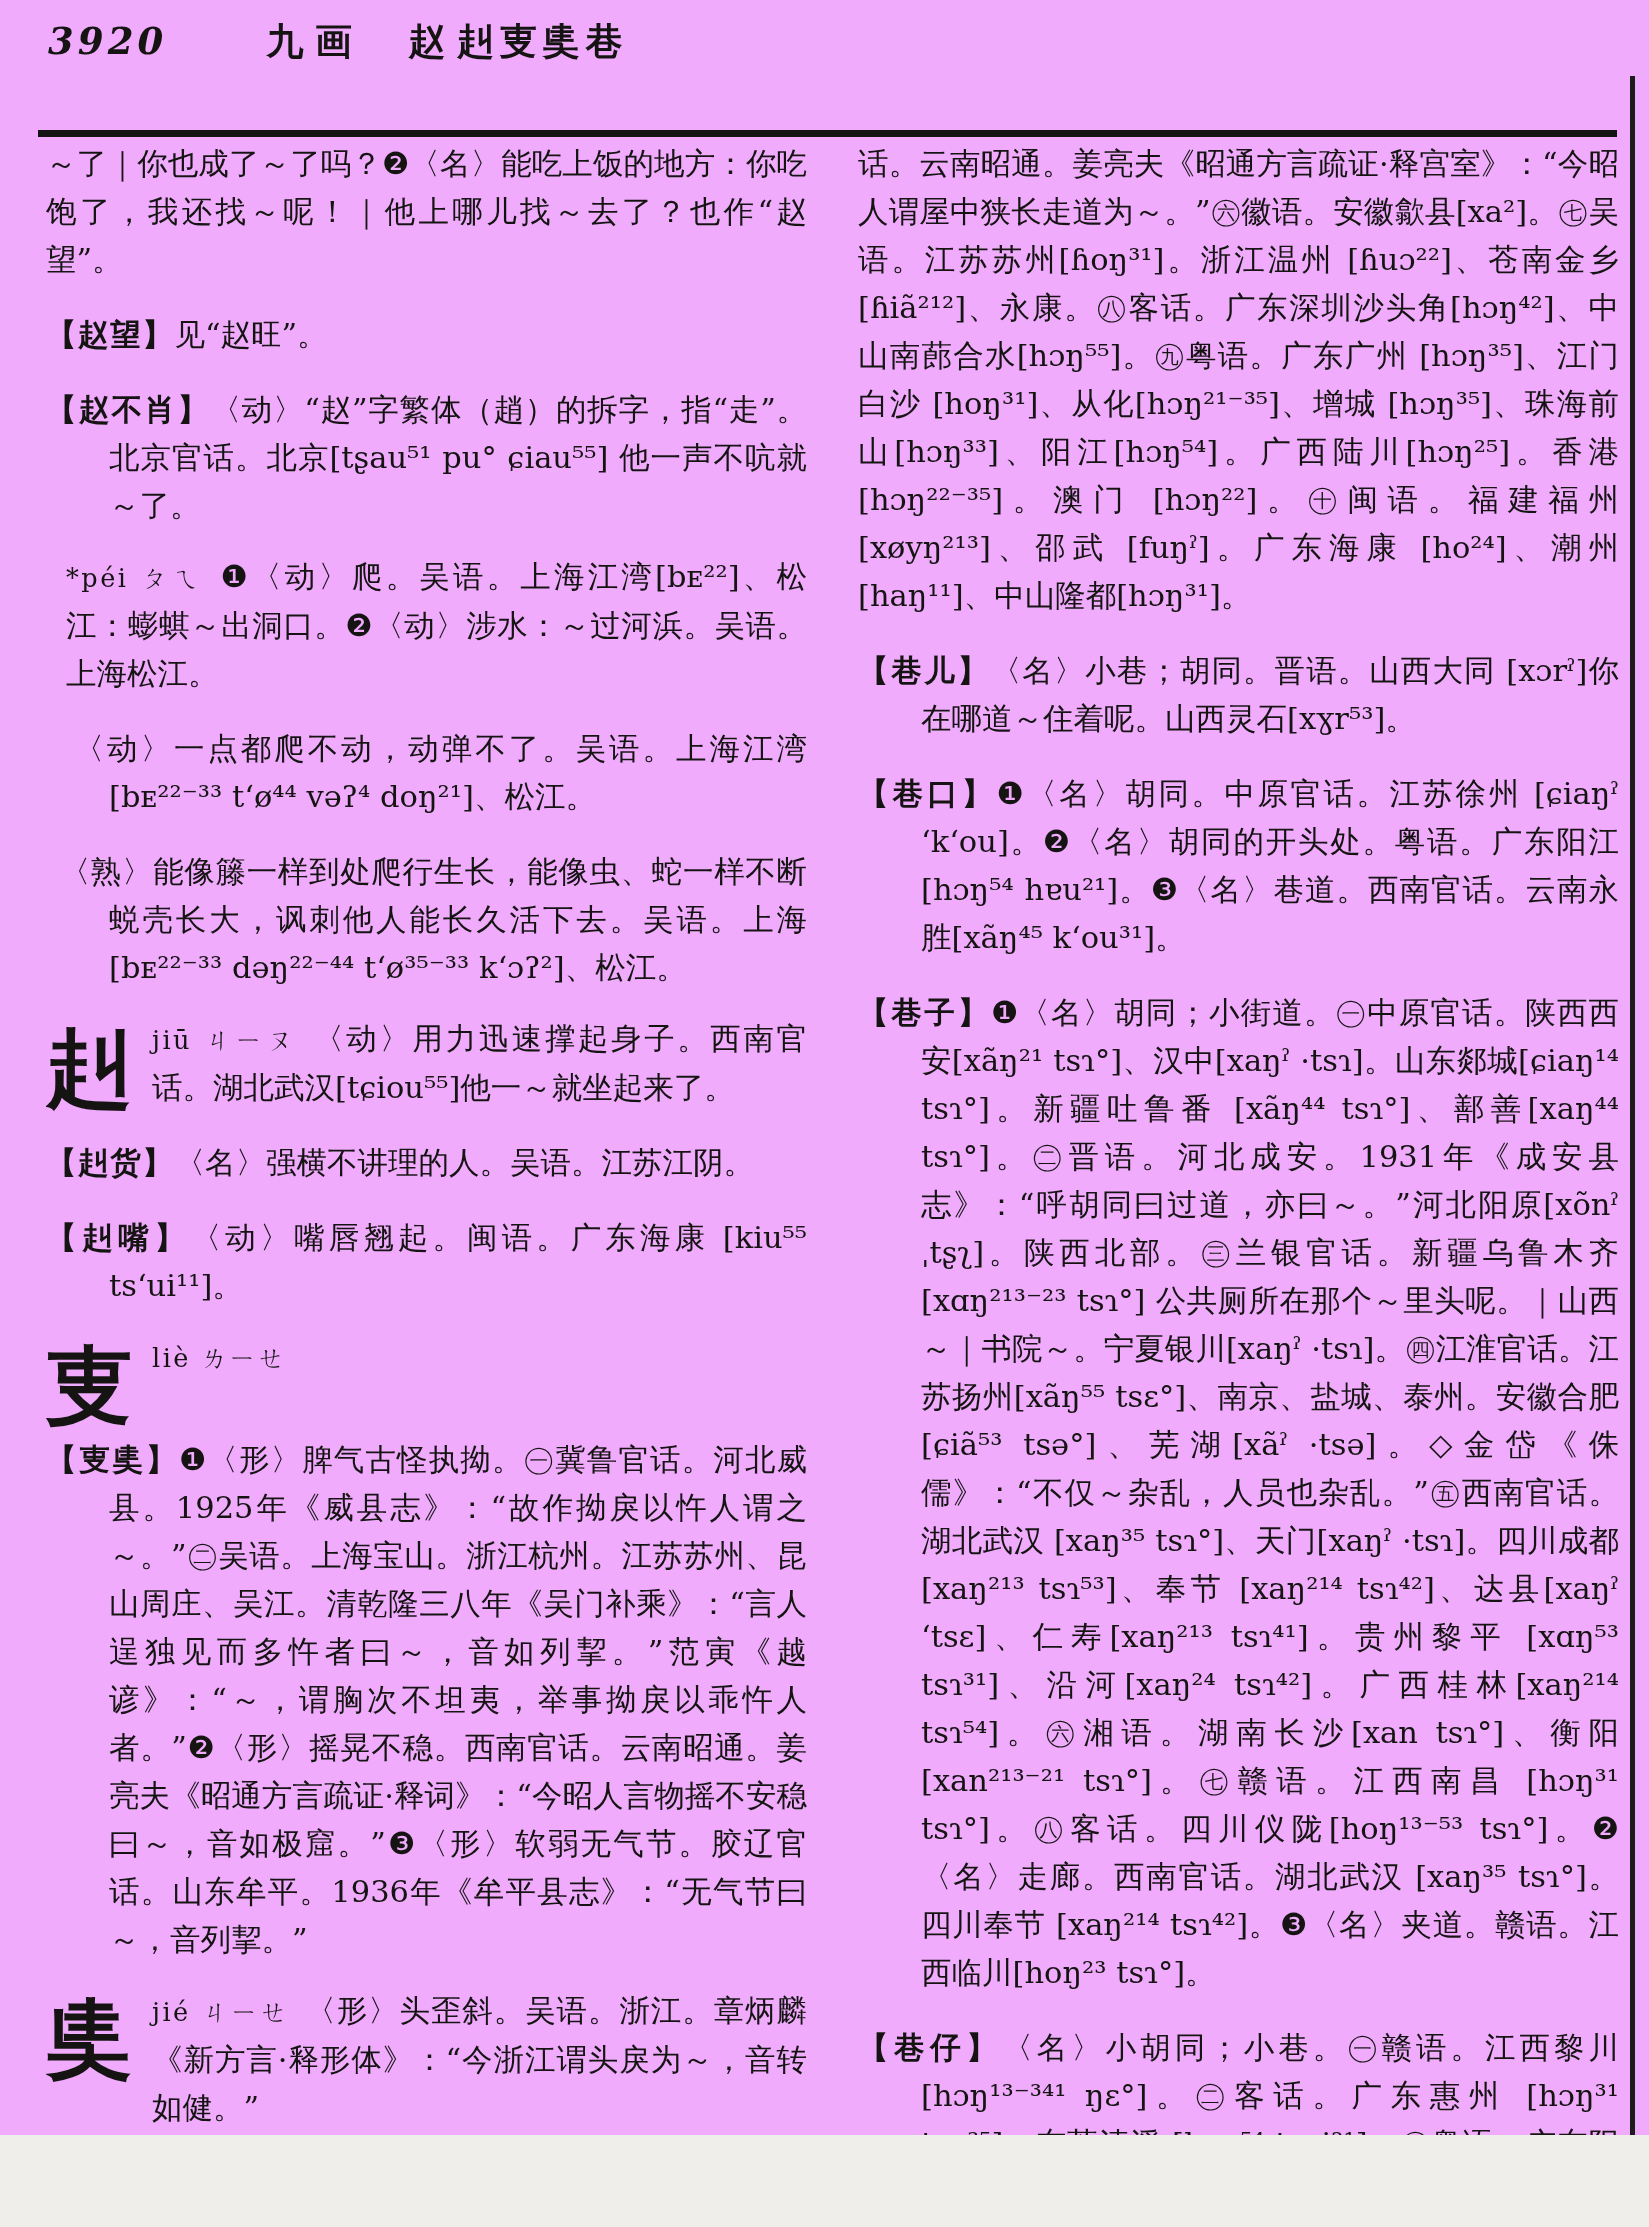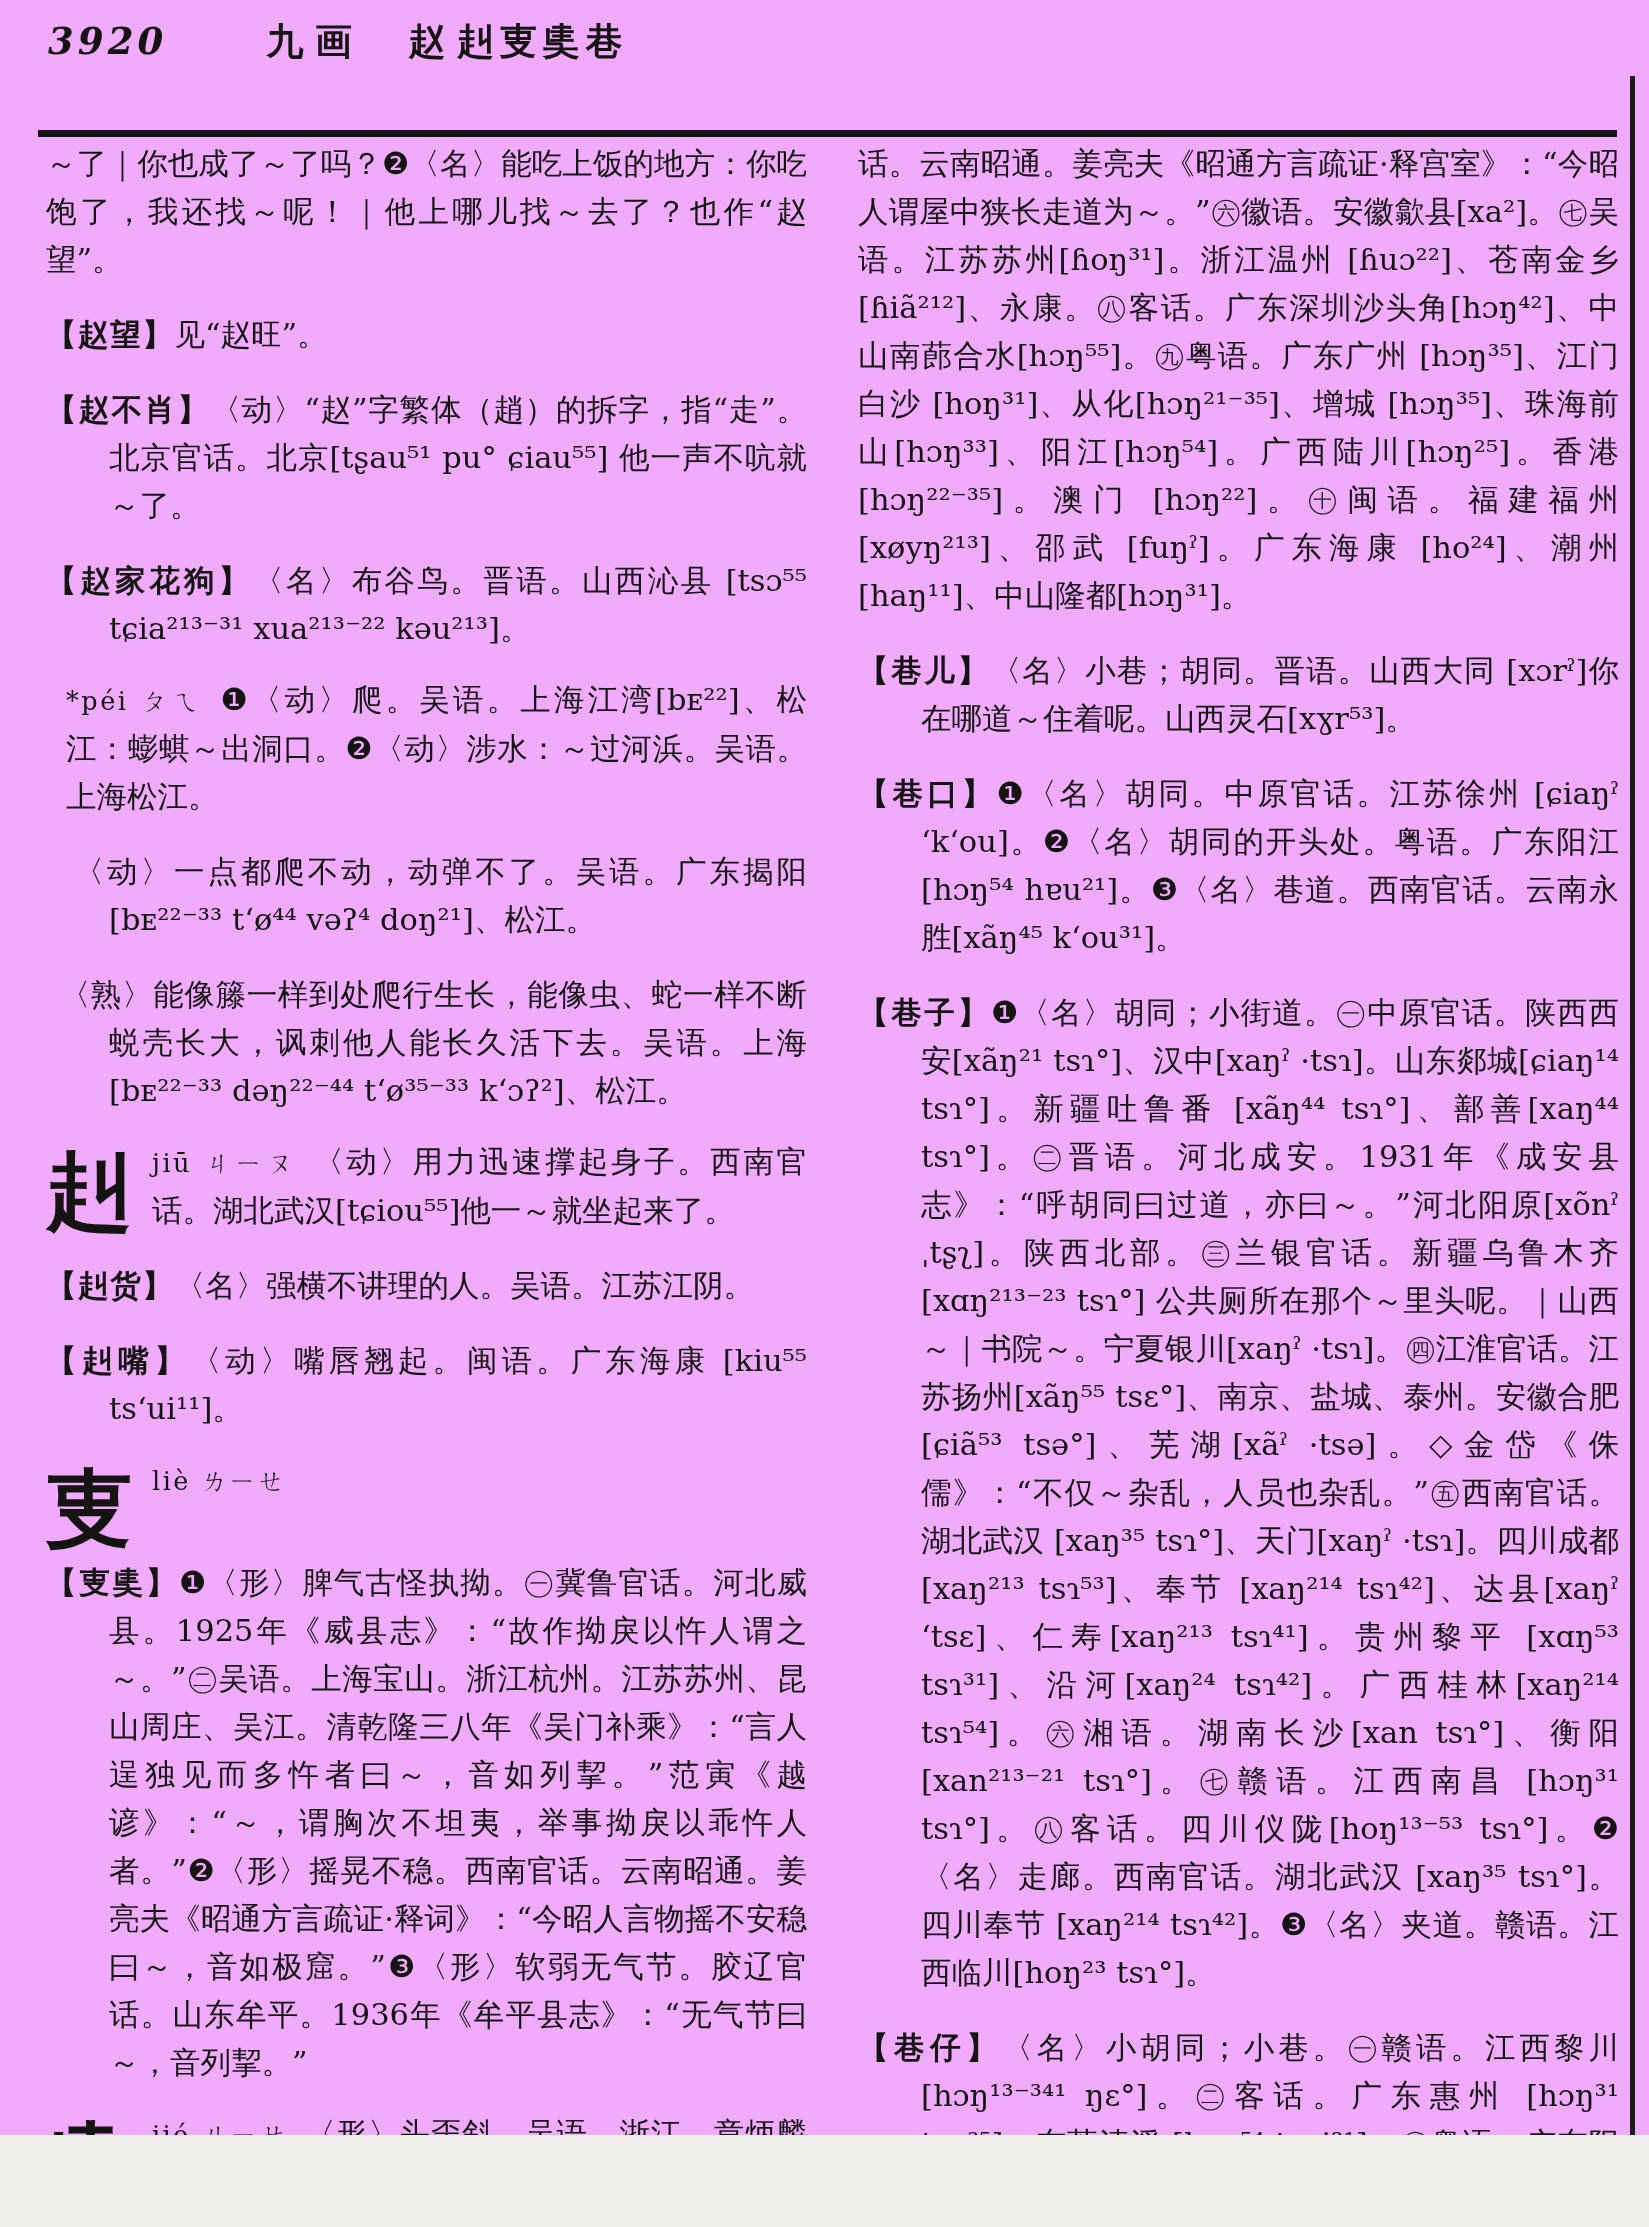--- a/index.html
+++ b/index.html
@@ -55,23 +55,22 @@
 
 <div class="page">
   <div class="header">
     <span class="pagenum">3920</span><span class="stroke">九画</span><span class="chars">赵𧺃赳叓奊巷</span>
   </div>
   <div class="rule"></div>
   <div class="col col-left" id="col-left">
       <div class="block cont">～了｜你也成了～了吗？❷〈名〉能吃上饭的地方：你吃饱了，我还找～呢！｜他上哪儿找～去了？也作“赵望”。</div>
       <div class="block word"><span class="headword">【赵望】</span><span class="deftext">见“赵旺”。</span></div>
       <div class="block word"><span class="headword">【赵不肖】</span><span class="deftext">〈动〉“赵”字繁体（趙）的拆字，指“走”。北京官话。北京[tʂau⁵¹ pu° ɕiau⁵⁵] 他一声不吭就～了。</span></div>
-      <div class="block word"><span class="headword">【赵家花狗】</span><span class="deftext">〈名〉布谷鸟。晋语。山西沁县 [tsɔ⁵⁵ tɕia²¹³⁻³¹ xua²¹³⁻²² kəu²¹³]。</span></div>
       <div class="block char"><span class="bigchar">𧺃</span><span class="pron">*péi ㄆㄟ</span><span class="deftext">❶〈动〉爬。吴语。上海江湾[bᴇ²²]、松江：蟛蜞～出洞口。❷〈动〉涉水：～过河浜。吴语。上海松江。</span></div>
-      <div class="block word"><span class="headword">【𧺃趖勿动】</span><span class="deftext">〈动〉一点都爬不动，动弹不了。吴语。广东揭阳 [bᴇ²²⁻³³ t‘ø⁴⁴ vəʔ⁴ doŋ²¹]、松江。</span></div>
+      <div class="block word"><span class="headword">【𧺃趖勿动】</span><span class="deftext">〈动〉一点都爬不动，动弹不了。吴语。上海江湾 [bᴇ²²⁻³³ t‘ø⁴⁴ vəʔ⁴ doŋ²¹]、松江。</span></div>
       <div class="block word"><span class="headword">【𧺃籐蜕壳】</span><span class="deftext">〈熟〉能像籐一样到处爬行生长，能像虫、蛇一样不断蜕壳长大，讽刺他人能长久活下去。吴语。上海 [bᴇ²²⁻³³ dəŋ²²⁻⁴⁴ t‘ø³⁵⁻³³ k‘ɔʔ²]、松江。</span></div>
       <div class="block char"><span class="bigchar">赳</span><span class="pron">jiū ㄐㄧㄡ</span><span class="deftext">〈动〉用力迅速撑起身子。西南官话。湖北武汉[tɕiou⁵⁵]他一～就坐起来了。</span></div>
       <div class="block word"><span class="headword">【赳货】</span><span class="deftext">〈名〉强横不讲理的人。吴语。江苏江阴。</span></div>
       <div class="block word"><span class="headword">【赳嘴】</span><span class="deftext">〈动〉嘴唇翘起。闽语。广东海康 [kiu⁵⁵ ts‘ui¹¹]。</span></div>
       <div class="block char"><span class="bigchar">叓</span><span class="pron">liè ㄌㄧㄝ</span><span class="deftext"></span></div>
       <div class="block word"><span class="headword">【叓奊】</span><span class="deftext">❶〈形〉脾气古怪执拗。㊀冀鲁官话。河北威县。1925年《威县志》：“故作拗戾以忤人谓之～。”㊁吴语。上海宝山。浙江杭州。江苏苏州、昆山周庄、吴江。清乾隆三八年《吴门补乘》：“言人逞独见而多忤者曰～，音如列挈。”范寅《越谚》：“～，谓胸次不坦夷，举事拗戾以乖忤人者。”❷〈形〉摇晃不稳。西南官话。云南昭通。姜亮夫《昭通方言疏证·释词》：“今昭人言物摇不安稳曰～，音如极窟。”❸〈形〉软弱无气节。胶辽官话。山东牟平。1936年《牟平县志》：“无气节曰～，音列挈。”</span></div>
       <div class="block char"><span class="bigchar">奊</span><span class="pron">jié ㄐㄧㄝ</span><span class="deftext">〈形〉头歪斜。吴语。浙江。章炳麟《新方言·释形体》：“今浙江谓头戾为～，音转如健。”</span></div>
       <div class="block char"><span class="bigchar">巷</span><span class="pron">hɔŋ²² ㄒㄧㄤ</span><span class="deftext">〈名〉胡同；小巷。㊀北京官话。北京大兴。㊁胶辽官话。山东莱阳。㊂中原官话。山东费县[ɕiaŋˀ]。㊃晋语。山西太原 [ɕiõ⁴⁵]。㊄西南官</span></div>
     </div>
   <div class="col col-right" id="col-right">

